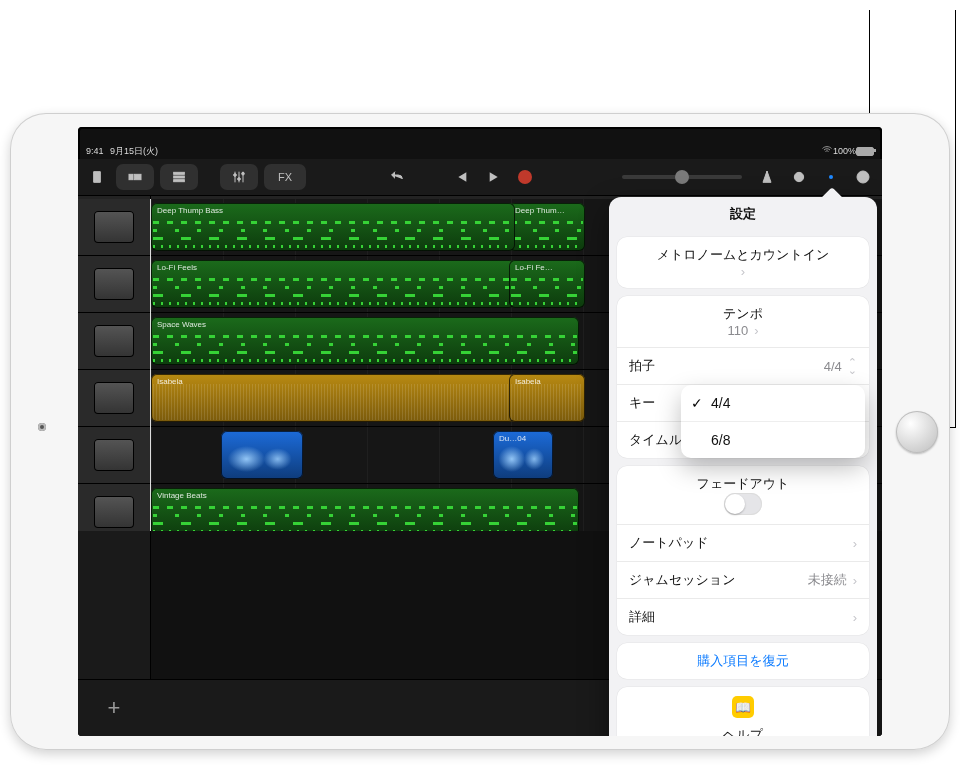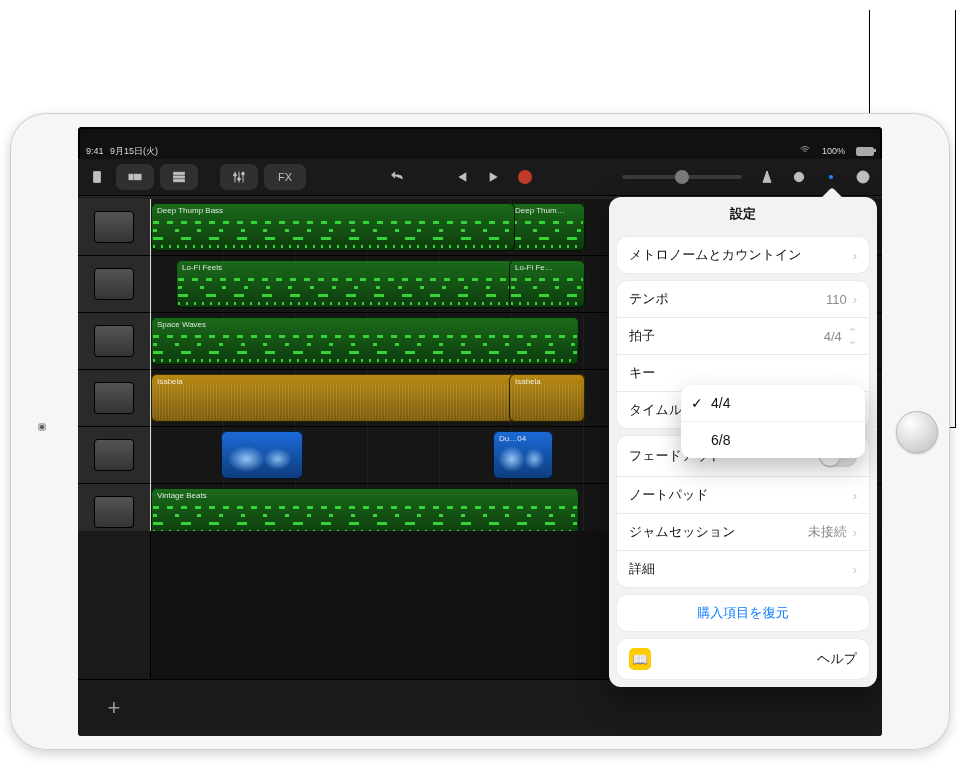--- a/index.html
+++ b/index.html
@@ -47,21 +47,21 @@
     box-shadow: 0 0 0 2px #000 inset;
   }
 
   
   .statusbar {
     height: 16px;
     display: flex; justify-content: space-between; align-items: center;
     padding: 16px 8px 0;
     color: #dcdcdc; font-size: 9px;
   }
-  .statusbar .right { display: flex; align-items: center; gap: 11px; }
+  .statusbar .right { display: flex; align-items: center; gap: 0; }
   .batt { display:inline-block; width:16px; height:7px; border:1px solid #aaa; border-radius:2px; position:relative; }
   .batt::after { content:""; position:absolute; right:-3px; top:1px; width:2px; height:3px; background:#aaa; }
   .batt i { display:block; height:100%; width:100%; background:#aaa; }
 
   
   .toolbar {
     height: 36px;
     display: flex; align-items: center;
     padding: 0 6px;
     gap: 6px;
@@ -184,21 +184,21 @@
   }
   .popover .group {
     margin:8px; background:#fff; border-radius:10px; overflow:hidden;
     box-shadow: 0 0 0 .5px rgba(0,0,0,.06);
   }
   .popover .row {
     display:flex; align-items:center; justify-content:space-between;
     padding:9px 12px;
     border-top:1px solid #eaeaea;
   }
-  .popover .group .row:first-child { border-top:none; }
+  .popover .group .row:first-child { border-top:none;flex-direction:column; }
   .popover .row .val { color:#8b8b8f; display:flex; align-items:center; gap:6px; }
   .chev { color:#c6c6cb; }
   .updn { color:#c6c6cb; font-size:11px; line-height:8px; }
   .switch {
     width:38px; height:22px; border-radius:11px; background:#e5e5e8; position:relative;
     box-shadow: inset 0 0 0 1px #ddd;
   }
   .switch::after { content:""; position:absolute; left:1px; top:1px; width:20px; height:20px; border-radius:50%; background:#fff; box-shadow:0 1px 2px rgba(0,0,0,.25); }
   .popover .linkrow { color:#0a7aff; font-weight:500; }
   .popover .help { display:flex; align-items:center; gap:8px; }
@@ -353,21 +353,21 @@
             <div class="lane">
               <div class="clip green" style="left: 358px; width: 64px;"><span>Deep Thum…</span><div class="midi"></div></div>
               <div class="clip green" style="left: 0px; width: 352px;"><span>Deep Thump Bass</span><div class="midi"></div></div>
             </div>
           </div>
           <div class="trackrow">
             <div class="thead">
               <div class="tn"></div>
             </div>
             <div class="lane">
-              <div class="clip green" style="left: 0px; width: 352px; margin-left: 25px;"><span>Lo-Fi Feels</span><div class="midi"></div></div>
+              <div class="clip green" style="left: 0px; width: 352px;"><span>Lo-Fi Feels</span><div class="midi"></div></div>
               <div class="clip green" style="left: 358px; width: 64px;"><span>Lo-Fi Fe…</span><div class="midi"></div></div>
             </div>
           </div>
           <div class="trackrow">
             <div class="thead">
               <div class="tn"></div>
             </div>
             <div class="lane">
               <div class="clip green" style="left: 0px; width: 416px;"><span>Space Waves</span><div class="midi"></div></div>
             </div>

